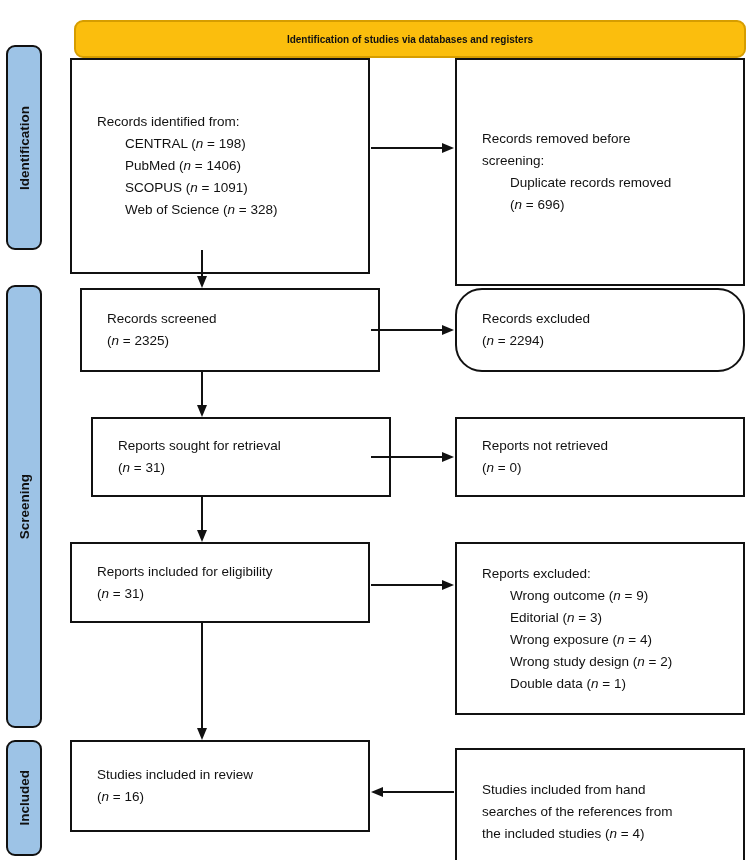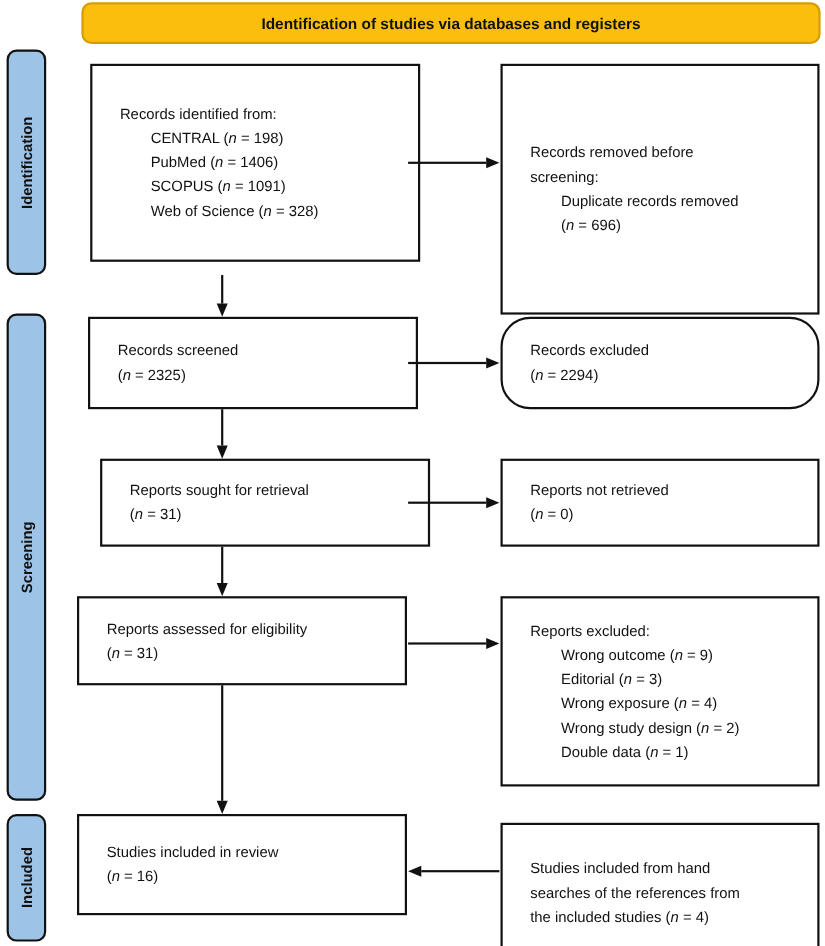--- a/index.html
+++ b/index.html
@@ -4,24 +4,24 @@
 <style>
   :root {
     --banner_fill:#FBBE0D; --banner_border:#D69D00; --stage_fill:#9DC3E6;
     --stage_border:#111111; --box_border:#111111; --arrow:#111111; --text:#111111;
   }
   * { box-sizing:border-box; margin:0; padding:0; }
   body { background:#ffffff; font-family:"Liberation Sans", sans-serif; }
   .canvas { position:relative; width:750px; height:860px; background:#ffffff; overflow:hidden; }
 
   .banner {
-    position:absolute; left:74px; top:2px; width:672px; height:38px;
+    position:absolute; left:74px; top:20px; width:672px; height:38px;
     background:var(--banner_fill); border:2px solid var(--banner_border); border-radius:9px;
     display:flex; align-items:center; justify-content:center;
-    font-size:14px; font-weight:bold; color:var(--text);
+    font-size:10px; font-weight:bold; color:var(--text);
   }
 
   .stage {
     position:absolute; left:6px; width:36px;
     background:var(--stage_fill); border:2px solid var(--stage_border); border-radius:9px;
     display:flex; align-items:center; justify-content:center;
   }
   .stage span {
     writing-mode:vertical-rl; transform:rotate(180deg);
     font-size:13.5px; font-weight:bold; color:var(--text); white-space:nowrap;
@@ -54,21 +54,21 @@
   <div class="stage" style="top:45px; height:205px;">
     <span>Identification</span>
   </div>
   <div class="stage" style="top:285px; height:443px;">
     <span>Screening</span>
   </div>
   <div class="stage" style="top:740px; height:116px;">
     <span>Included</span>
   </div>
 
-  <div class="fbox" style="left:70px; top:58px; width:300px; height:180px;margin-left:12px;">
+  <div class="fbox" style="left:70px; top:58px; width:300px; height:216px;">
     <div>Records identified from:</div>
     <div class="indent">CENTRAL (<i>n</i>&nbsp;= 198)</div>
     <div class="indent">PubMed (<i>n</i>&nbsp;= 1406)</div>
     <div class="indent">SCOPUS (<i>n</i>&nbsp;= 1091)</div>
     <div class="indent">Web of Science (<i>n</i>&nbsp;= 328)</div>
   </div>
 
   <div class="fbox" style="left:455px; top:58px; width:290px; height:228px;">
     <div>Records removed before</div>
     <div>screening:</div>
@@ -88,21 +88,21 @@
   <div class="fbox" style="left:70px; top:417px; width:300px; height:80px;margin-left:21px;">
     <div>Reports sought for retrieval</div>
     <div>(<i>n</i>&nbsp;= 31)</div>
   </div>
   <div class="fbox" style="left:455px; top:417px; width:290px; height:80px;">
     <div>Reports not retrieved</div>
     <div>(<i>n</i>&nbsp;= 0)</div>
   </div>
 
   <div class="fbox" style="left:70px; top:542px; width:300px; height:81px;">
-    <div>Reports assessed for eligibility</div>
+    <div>Reports included for eligibility</div>
     <div>(<i>n</i>&nbsp;= 31)</div>
   </div>
   <div class="fbox" style="left:455px; top:542px; width:290px; height:173px;">
     <div>Reports excluded:</div>
     <div class="indent">Wrong outcome (<i>n</i>&nbsp;= 9)</div>
     <div class="indent">Editorial (<i>n</i>&nbsp;= 3)</div>
     <div class="indent">Wrong exposure (<i>n</i>&nbsp;= 4)</div>
     <div class="indent">Wrong study design (<i>n</i>&nbsp;= 2)</div>
     <div class="indent">Double data (<i>n</i>&nbsp;= 1)</div>
   </div>

